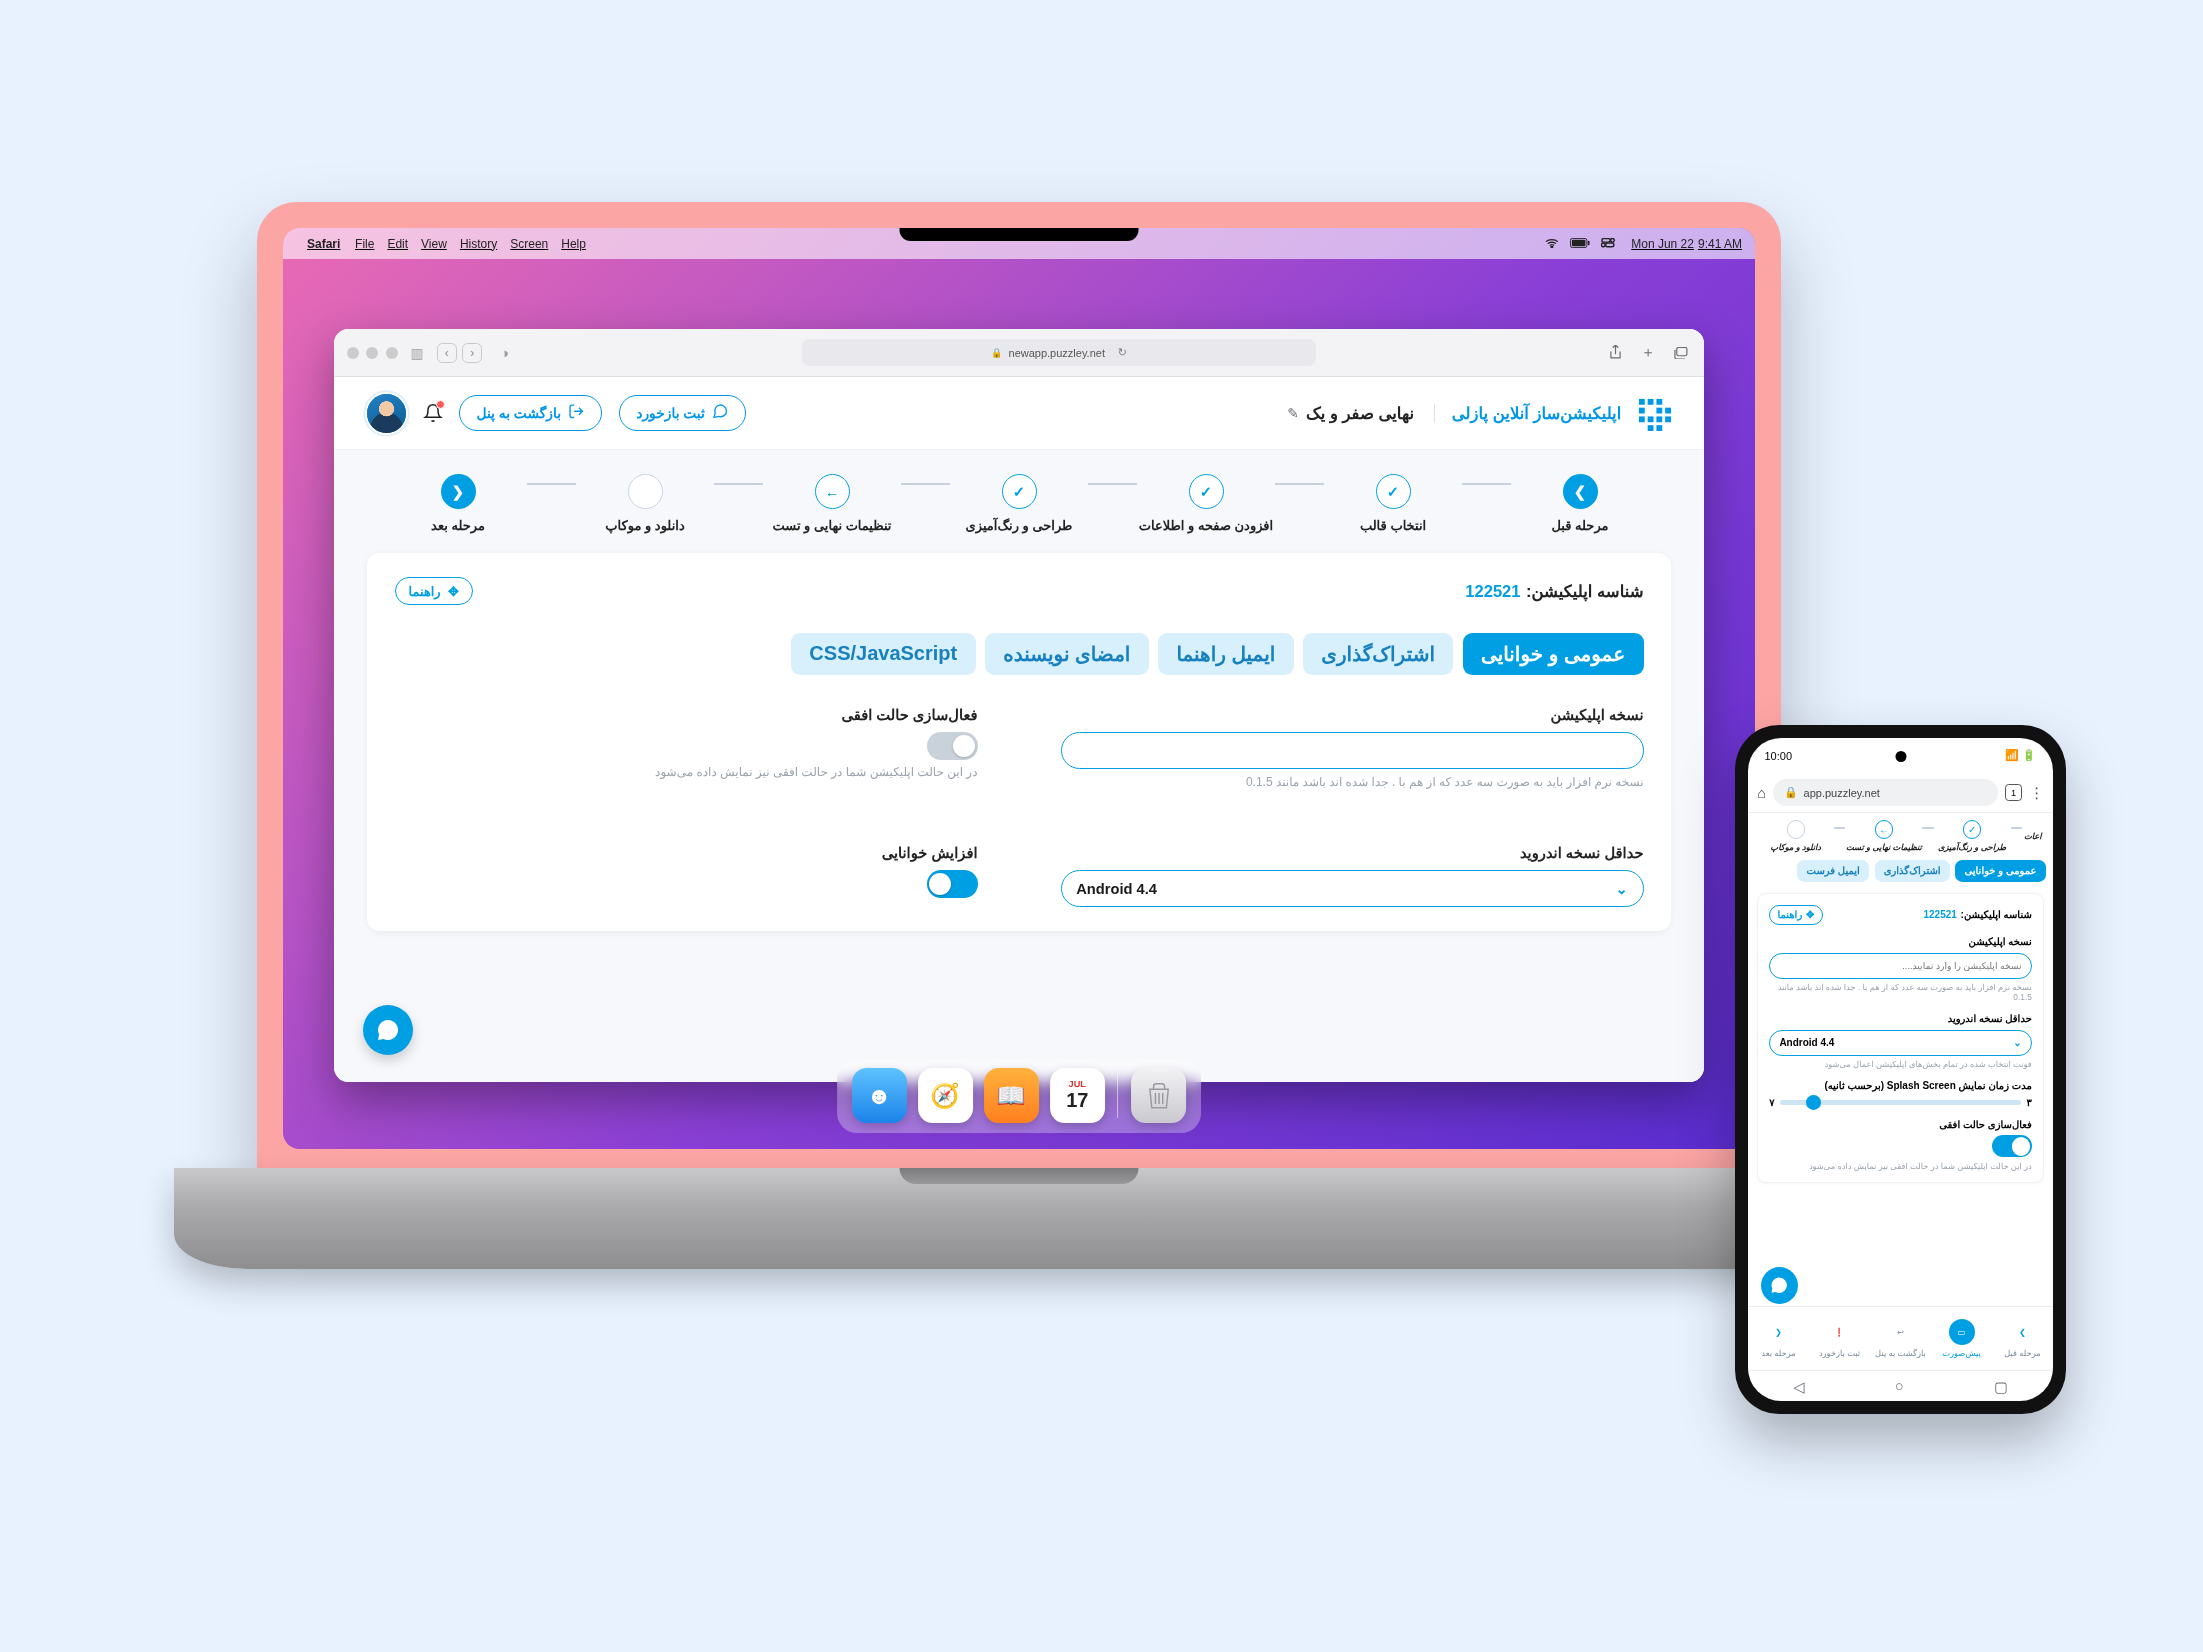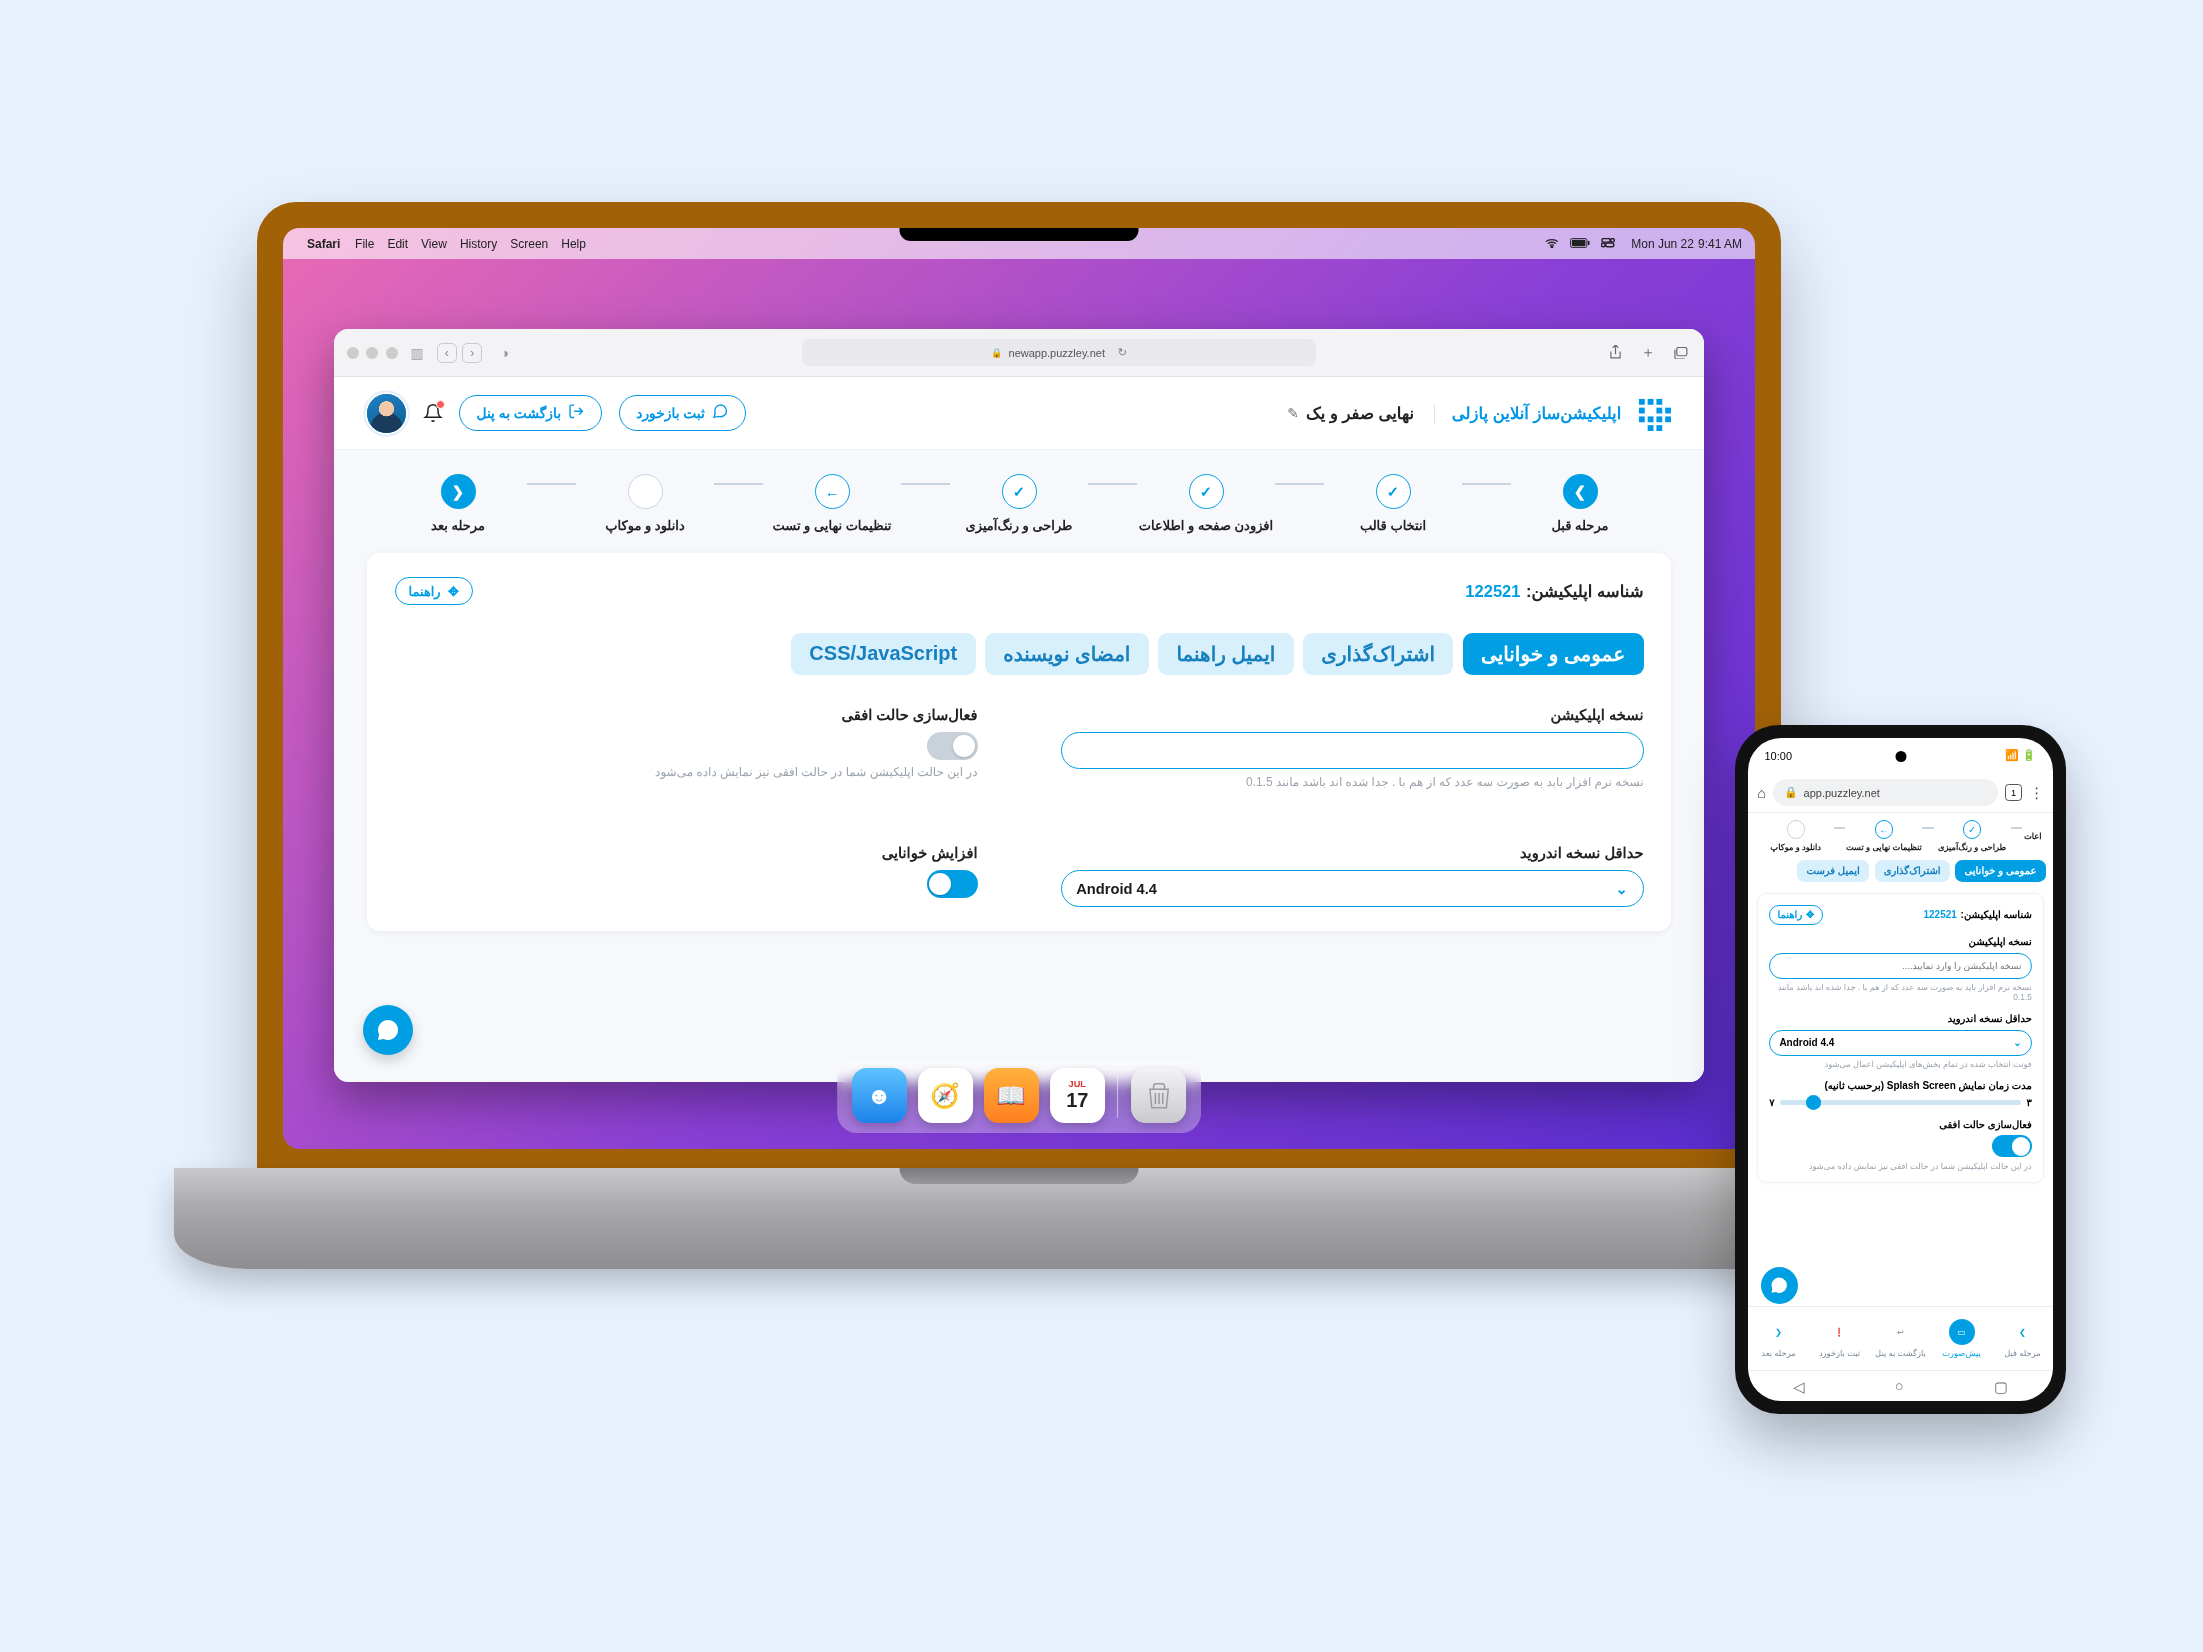--- a/index.html
+++ b/index.html
@@ -1,20 +1,20 @@
 <!DOCTYPE html>
 <html dir="rtl" style="font-size:14.7px"><head>
 <meta charset="utf-8">
 <style>
 * { margin: 0; padding: 0; box-sizing: border-box; font-family: -apple-system, Tahoma, Arial, sans-serif; }
 body { background: #e8f2ff; width: 2204px; height: 1653px; position: relative; overflow: hidden; }
 
 
 .laptop { position: absolute; left: 257px; top: 202px; width: 1524px; height: 1065px; }
-.laptop-screen { width: 100%; height: 973px; background: #a16207; border-radius: 39px 39px 0 0; padding: 26px; box-shadow: 0 37px 73px rgba(0,0,0,0.25); position: relative; }
+.laptop-screen { width: 100%; height: 973px; background: #fca5a5; border-radius: 39px 39px 0 0; padding: 26px; box-shadow: 0 37px 73px rgba(0,0,0,0.25); position: relative; text-decoration: underline; }
 .laptop-notch { position: absolute; top: 26px; left: 50%; transform: translateX(-50%); width: 239px; height: 13px; background: #000; border-radius: 0 0 11px 11px; z-index: 10; }
 .laptop-base { position: absolute; bottom: -1.8px; left: -83px; width: 1690px; height: 101px; background: linear-gradient(to bottom,#c9c9cb,#a9a9ab 40%,#8e8e90); border-radius: 0 0 73px 73px / 0 0 35px 35px; box-shadow: 0 16.5px 33px rgba(0,0,0,0.22); }
 .laptop-base::after { content: ""; position: absolute; top: 0; left: 50%; transform: translateX(-50%); width: 239px; height: 16.5px; background: linear-gradient(to bottom,#7a7a7c,#98989a); border-radius: 0 0 20px 20px; }
 .laptop-inner { width: 100%; height: 100%; border-radius: 16.5px; overflow: hidden; background: linear-gradient(135deg,#e96ab4,#8a3fd6 55%,#5a2dd0); display: flex; flex-direction: column; }
 
 
 .mac-menubar { height: 31px; background: rgba(255,255,255,0.6); display: flex; align-items: center; padding: 0 13px; font-size: 12px; color: #222; direction: ltr; }
 .mac-menubar .apple { font-size: 13.8px; margin-right: 11px; }
 .mac-menubar .app { font-weight: 700; margin-right: 14.7px; }
 .mac-menubar .mi { margin-right: 13px; }
@@ -101,21 +101,21 @@
 .phone-inner { background: #fff; width:100%; height:100%; border-radius: 33px; overflow: hidden; display: flex; flex-direction: column; direction: rtl; position: relative; }
 .phone-status { height: 35px; display:flex; align-items:center; padding: 0 16.5px; direction:ltr; font-size:11px; position: relative; }
 .phone-camera { position:absolute; left:50%; top:13px; transform:translateX(-50%); width:11px; height:11px; background:#000; border-radius:50%; }
 .phone-url { height: 40px; display:flex; align-items:center; padding: 0 9.2px; gap:7.3px; direction:ltr; border-bottom:0.9px solid #eaecef; }
 .phone-urlbar { flex:1; background:#f0f1f3; border-radius: 16.5px; height: 27.5px; display:flex; align-items:center; padding:0 11px; font-size:11px; color:#444; gap:5.5px; }
 .phone-content { flex:1; overflow:hidden; padding: 0; }
 .mini-stepper { display:flex; align-items:center; justify-content:space-between; padding: 7.3px 9.2px 3.7px; }
 .mini-step { display:flex; flex-direction:column; align-items:center; gap:3.7px; width:77px; }
 .mini-step .mc { width:18.4px; height:18.4px; border-radius:50%; border:1.8px solid #c9d3df; background:#fff; display:flex;align-items:center;justify-content:center;color:#009fe3; font-size:10px; }
 .mini-step .mc.done{ border-color:#009fe3; }
-.mini-step .ml { font-size:8.3px; text-align:center; color:#222; font-weight:700; }
+.mini-step .ml { font-size:8.3px; text-align:center; color:#222; font-weight:700;font-style:italic; }
 .mini-conn { flex:1; height:1.8px; background:#c9d3df; margin-top:-16.5px; }
 .mini-tabs { display:flex; gap:5.5px; padding: 3.7px 7.3px; overflow:hidden; }
 .mini-tabs .mt { padding: 5.5px 9.2px; border-radius:7.3px; font-size:10px; font-weight:700; white-space:nowrap; }
 .mt.active { background:#009fe3; color:#fff; }
 .mt.dim { background:#d8effc; color:#1780bf; }
 .mini-card { margin: 7.3px 9.2px; background:#fff; border:0.9px solid #eef2f6; border-radius:9.2px; padding: 11px; font-size: 10px; box-shadow: 0 0.9px 3.7px rgba(0,30,60,0.04); }
 .mini-card .mhead { display:flex; align-items:center; }
 .mini-card .mhead .spacer{flex:1;}
 .mhelp { border:1.8px solid #009fe3; color:#009fe3; border-radius:14.7px; padding:3.7px 7.3px; display:flex; align-items:center; gap:3.7px; font-weight:700; }
 .mlabel{ font-weight:700; margin-top:11px; display:block; text-align:right;}

